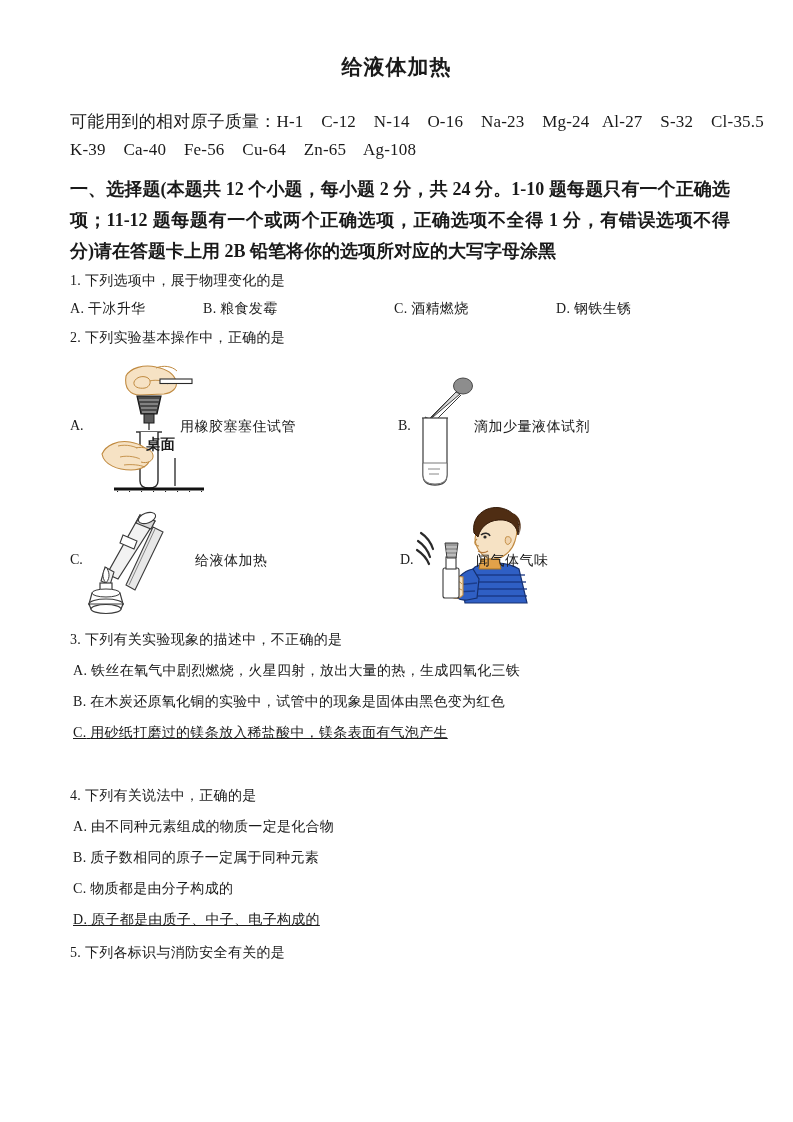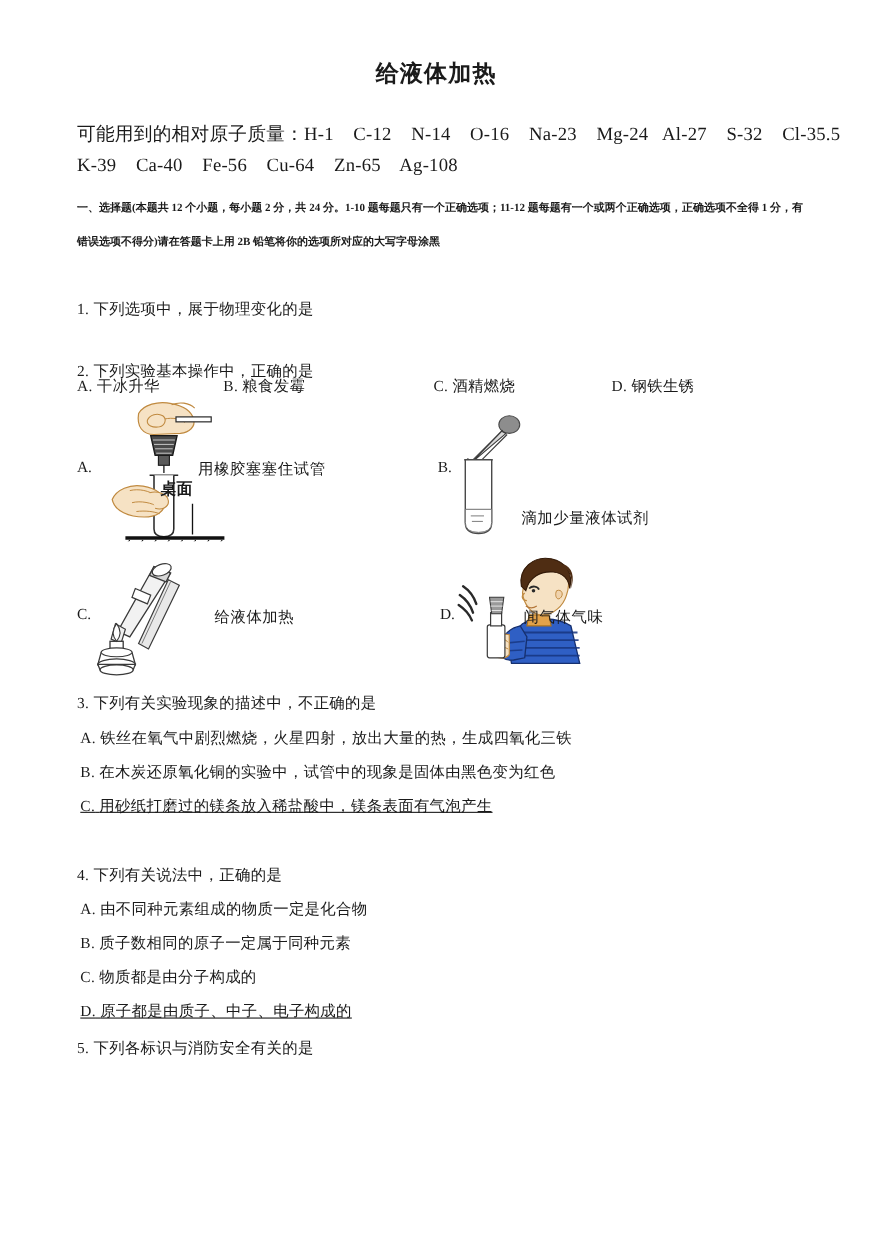--- a/index.html
+++ b/index.html
@@ -41,40 +41,39 @@
     letter-spacing: 0.2px;
     white-space: pre;
   }
   .amline1 { top: 110px; }
   .amline2 { top: 140px; }
 
   .instr {
     position: absolute;
     left: 70px;
     width: 660px;
-    font-size: 10px;
+    font-size: 18px;
     font-weight: bold;
     line-height: 31px;
     text-align: justify;
   }
   .instr { top: 174px; }
 
   .q-stem {
     position: absolute;
     left: 70px;
     font-size: 14px;
     letter-spacing: 0.3px;
     white-space: nowrap;
   }
   .opt-inline {
     position: absolute;
     font-size: 14px;
     letter-spacing: 0.3px;
     white-space: nowrap;
-    margin-top: 42px;
   }
   .opt-block {
     position: absolute;
     left: 73px;
     font-size: 14px;
     letter-spacing: 0.3px;
     white-space: nowrap;
   }
 
   
@@ -209,21 +208,21 @@
       <path d="M10 52 L20 56 L13 62 Z" fill="#4a4a4a" stroke="#2a2a2a" stroke-width="0.8"></path>
 
       <path d="M8 53 L8 110 Q8 120 20 120 Q32 120 32 110 L32 53" fill="#ffffff" stroke="#4a4a4a" stroke-width="1.3"></path>
       <line x1="7" y1="53" x2="33" y2="53" stroke="#4a4a4a" stroke-width="1.3"></line>
 
       <path d="M8 98 L32 98 L32 110 Q32 119 20 119 Q8 119 8 110 Z" fill="#ffffff" stroke="#6a6a6a" stroke-width="0.9"></path>
       <line x1="13" y1="104" x2="25" y2="104" stroke="#6a6a6a" stroke-width="0.8"></line>
       <line x1="14" y1="109" x2="24" y2="109" stroke="#6a6a6a" stroke-width="0.8"></line>
     </svg>
   </div>
-  <div class="fig-caption" style="left:474px; top:418px;margin-top:44px;">滴加少量液体试剂</div>
+  <div class="fig-caption" style="left:474px; top:418px;">滴加少量液体试剂</div>
 
   <div class="fig-label" style="left:70px; top:552px;">C.</div>
   <div class="fig-art" style="left:85px; top:505px;">
     <svg width="125" height="115" viewBox="0 0 125 115" xmlns="http://www.w3.org/2000/svg">
 
       <g stroke="#3a3a3a" stroke-width="1.2" fill="#f2f2f2">
         <path d="M55 10 L70 16 L33 74 L22 69 Z"></path>
         <path d="M55 10 L70 16 L66 24 L51 18 Z" fill="#d8d8d8"></path>
       </g>
 

